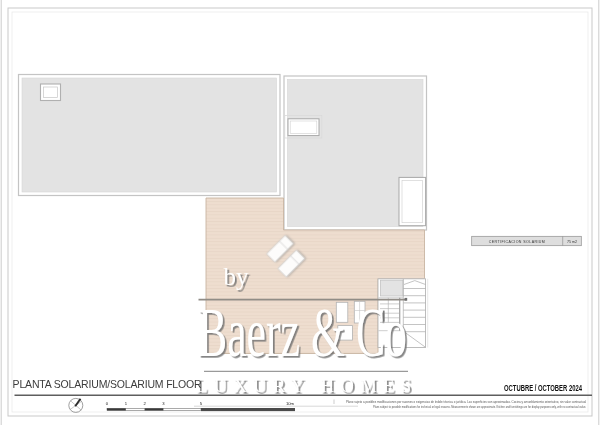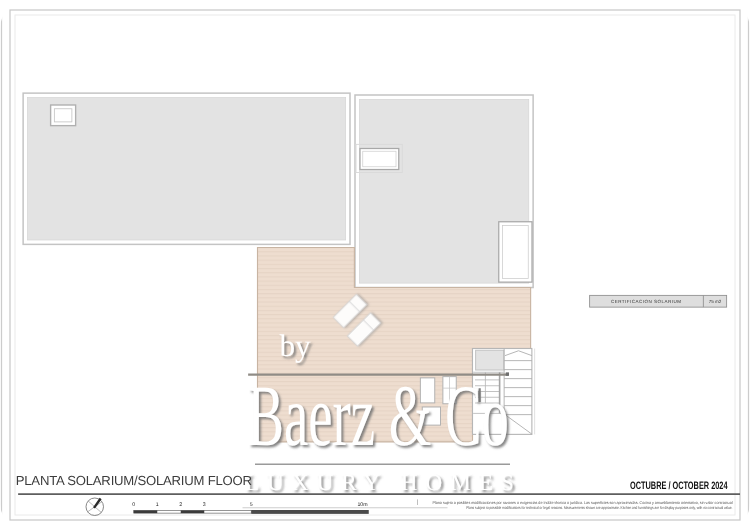--- a/index.html
+++ b/index.html
@@ -1,16 +1,16 @@
 <!DOCTYPE html>
 <html><head>
 <meta charset="utf-8">
 <style>
   html,body{margin:0;padding:0;background:#ffffff;}
-  #page{position:relative;width:600px;height:425px;overflow:hidden;font-family:"Liberation Sans",sans-serif;border-radius:23px;}
+  #page{position:relative;width:600px;height:425px;overflow:hidden;font-family:"Liberation Sans",sans-serif;}
   svg{position:absolute;top:0;left:0;}
 </style>
 </head>
 <body>
 <div id="page">
 <svg width="600" height="425" viewBox="0 0 600 425">
   <defs>
 
     <pattern id="tiles" width="10" height="3.35" patternUnits="userSpaceOnUse">
       <rect width="10" height="3.35" fill="#eeddcf"></rect>

